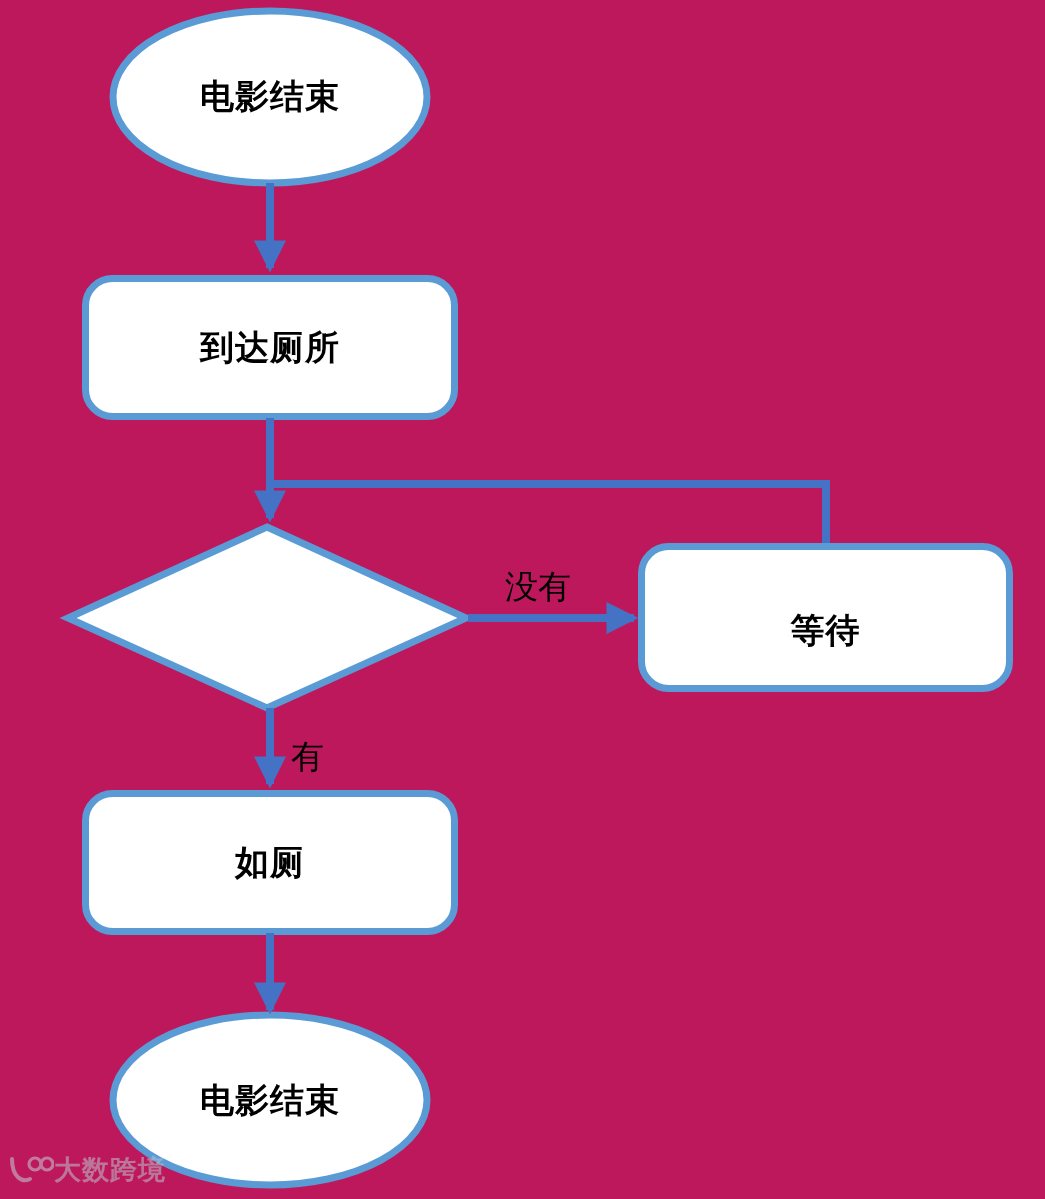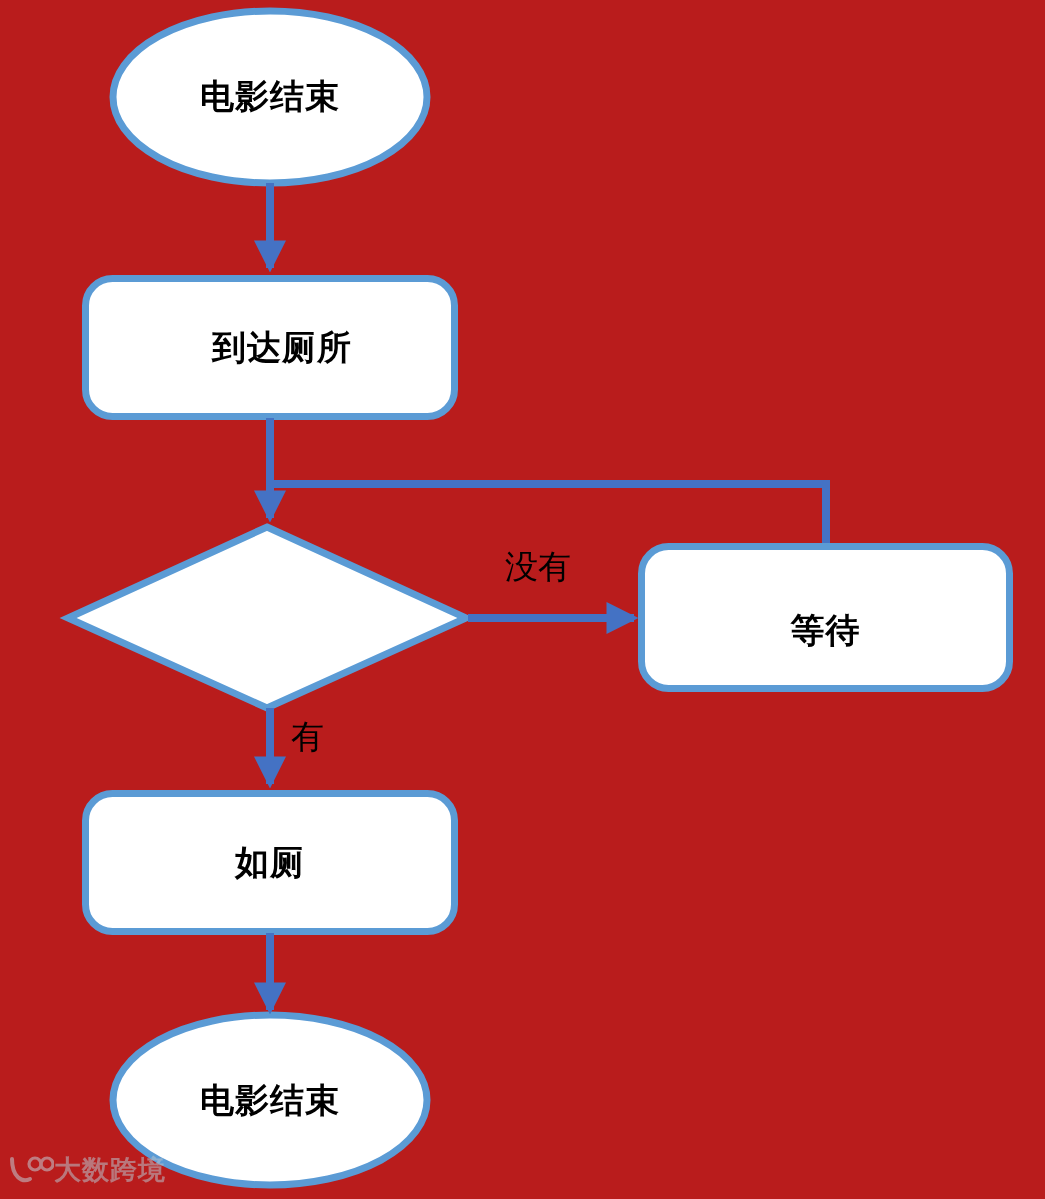--- a/index.html
+++ b/index.html
@@ -8,21 +8,21 @@
     padding: 0;
     background: #ffffff;
   }
   body {
     font-family: "Liberation Sans", "DejaVu Sans", sans-serif;
   }
   #canvas {
     position: relative;
     width: 1045px;
     height: 1199px;
-    background: #b91c1c;
+    background: #be185d;
     overflow: hidden;
   }
   #flow-svg {
     position: absolute;
     left: 0;
     top: 0;
     width: 1045px;
     height: 1199px;
     display: block;
   }
@@ -38,20 +38,21 @@
     white-space: nowrap;
     pointer-events: none;
   }
   .edge-label {
     position: absolute;
     color: #000000;
     font-weight: 400;
     font-size: 33px;
     white-space: nowrap;
     line-height: 1;
+    margin-top: 20px;
   }
   
   #watermark {
     position: absolute;
     left: 8px;
     top: 1152px;
     display: flex;
     align-items: center;
     opacity: 0.55;
     pointer-events: none;
@@ -102,21 +103,21 @@
     <polyline points="826,543 826,484 270,484" fill="none" stroke="#4472C4" stroke-width="8" stroke-linejoin="miter" stroke-linecap="butt"></polyline>
 
     <line x1="270" y1="708" x2="270" y2="784" stroke="#4472C4" stroke-width="8" marker-end="url(#arrow-head)"></line>
 
     <line x1="270" y1="933" x2="270" y2="1010" stroke="#4472C4" stroke-width="8" marker-end="url(#arrow-head)"></line>
 
   </svg>
 
   <div class="node-label" style="left:110px; top:8px; width:320px; height:178px;">电影结束</div>
 
-  <div class="node-label" style="left:94px; top:275px; width:376px; height:145px;font-family:Liberation Serif, serif;">到达厕所</div>
+  <div class="node-label" style="left:82px; top:275px; width:376px; height:145px;font-family:Liberation Serif, serif;">到达厕所</div>
 
 
   <div class="node-label" style="left:638px; top:543px; width:375px; height:176px;">等待</div>
 
   <div class="node-label" style="left:82px; top:790px; width:376px; height:145px;">如厕</div>
 
   <div class="node-label" style="left:110px; top:1013px; width:320px; height:175px;">电影结束</div>
 
   <div class="edge-label" style="left:505px; top:550px;">没有</div>
 

